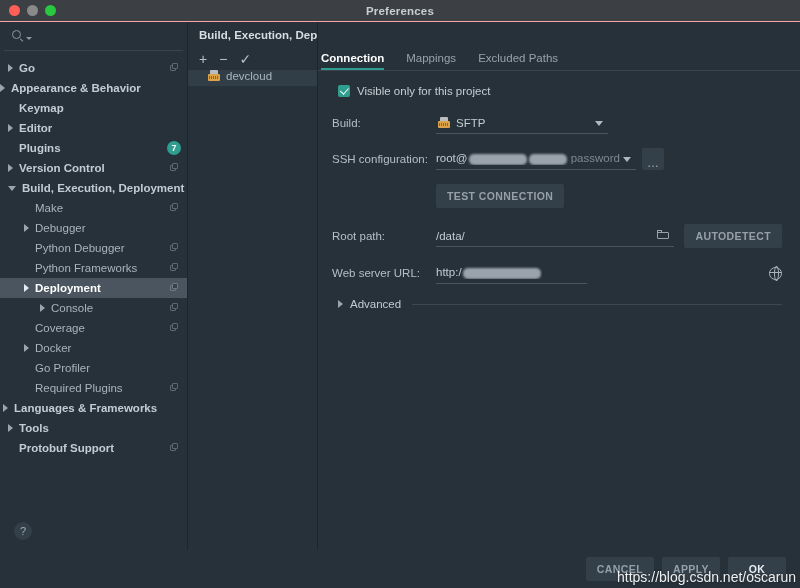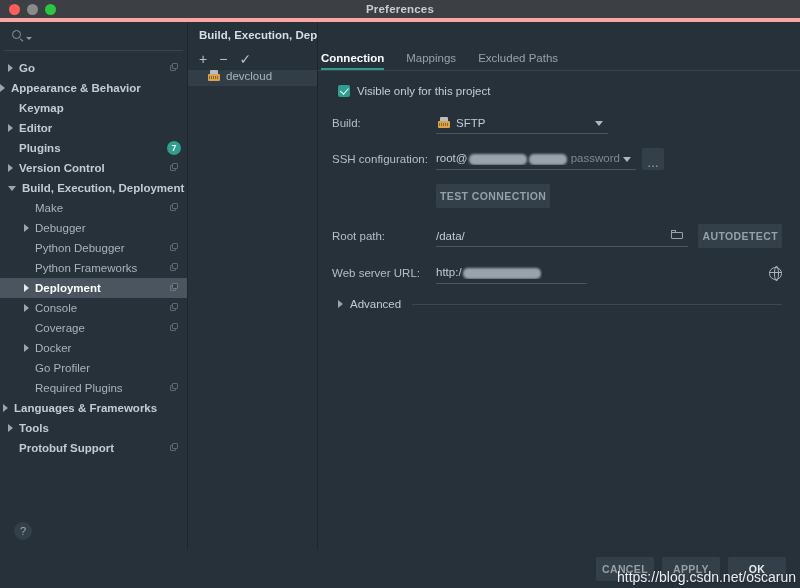--- a/index.html
+++ b/index.html
@@ -16,21 +16,21 @@
     background: #26313a;
     display: flex; flex-direction: column;
   }
 
   
   .titlebar {
     height: 22px; flex: 0 0 22px;
     background: #3c4044;
     display: flex; align-items: center;
     position: relative;
-    border-bottom: 4px solid #fca5a5;
+    border-bottom: 1px solid #fca5a5;
   }
   .lights { display: flex; gap: 7px; padding-left: 9px; }
   .light { width: 11px; height: 11px; border-radius: 50%; }
   .light.red { background: #ff5f57; }
   .light.yellow { background: #8a8a8a; }
   .light.green { background: #28c840; }
   .title-text {
     position: absolute; left: 0; right: 0; text-align: center;
     font-size: 11.5px; color: #c8cdd2; font-weight: bold;
     letter-spacing: .2px;
@@ -210,21 +210,21 @@
 
   .dots-btn {
     width: 22px; height: 22px; margin-left: 6px;
     background: #333f49; color: #9fa9b2;
     display: flex; align-items: flex-end; justify-content: center;
     font-size: 12px; line-height: 13px; cursor: pointer; border-radius: 2px;
   }
   .btn {
     background: #333f49; color: #96a0a8;
     font-size: 10.5px; font-weight: bold; letter-spacing: .4px;
-    padding: 6px 4px; border: none; border-radius: 2px; cursor: pointer;
+    padding: 6px 11px; border: none; border-radius: 2px; cursor: pointer;
     font-family: inherit;
   }
   .test-row { padding-left: 104px; margin-bottom: 16px; }
   .folder-ico {
     position: absolute; right: 5px; top: 5px;
     width: 12px; height: 9px; cursor: pointer;
   }
   .folder-ico .a { position:absolute; left:0; top:2px; width:12px; height:7px; border:1px solid #98a2aa; border-radius:1px;}
   .folder-ico .b { position:absolute; left:0; top:0; width:5px; height:3px; border:1px solid #98a2aa; border-bottom:none;}
   .globe-ico {
@@ -359,21 +359,21 @@
             </span>
           </div>
           <div class="tree-row sel" style="padding-left: 24px;">
             <span class="arrow"></span>
             <span class="tree-label">Deployment</span>
             <span class="copy-icon">
               <i class="b"></i>
               <i class="f"></i>
             </span>
           </div>
-          <div class="tree-row" style="padding-left: 24px;">
+          <div class="tree-row" style="padding-left: 40px;">
             <span class="arrow"></span>
             <span class="tree-label">Console</span>
             <span class="copy-icon">
               <i class="b"></i>
               <i class="f"></i>
             </span>
           </div>
           <div class="tree-row" style="padding-left: 24px;">
             <span class="arrow blank"></span>
             <span class="tree-label">Coverage</span>

